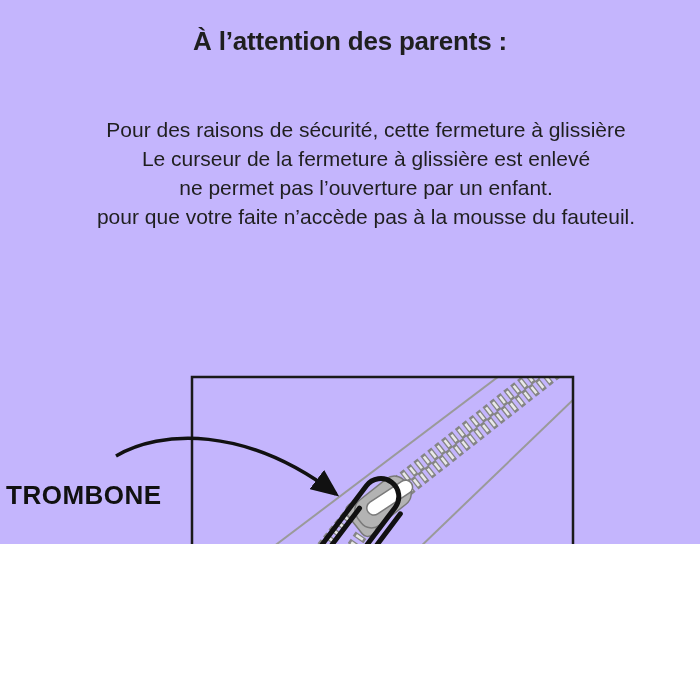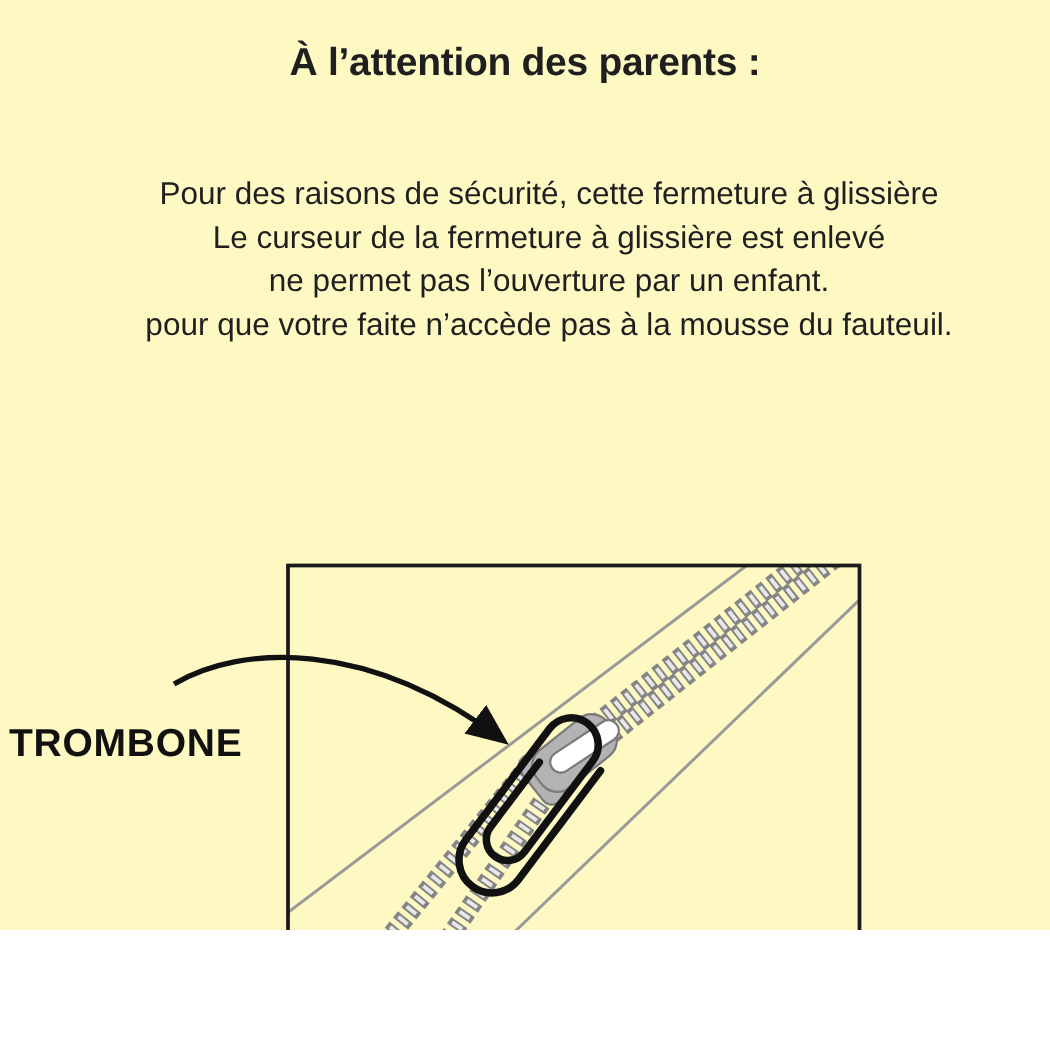--- a/index.html
+++ b/index.html
@@ -3,22 +3,22 @@
 <meta charset="utf-8">
 <style>
   html, body {
     margin: 0;
     padding: 0;
     background: #ffffff;
   }
   #page {
     position: relative;
     width: 700px;
-    height: 620px;
-    background: #fef9c3;
+    height: 544px;
+    background: #c4b5fd;
     overflow: hidden;
     font-family: "Liberation Sans", sans-serif;
     color: #1f1f1f;
   }
   .doc-title {
     position: absolute;
     top: 26px;
     left: 0;
     width: 700px;
     text-align: center;

